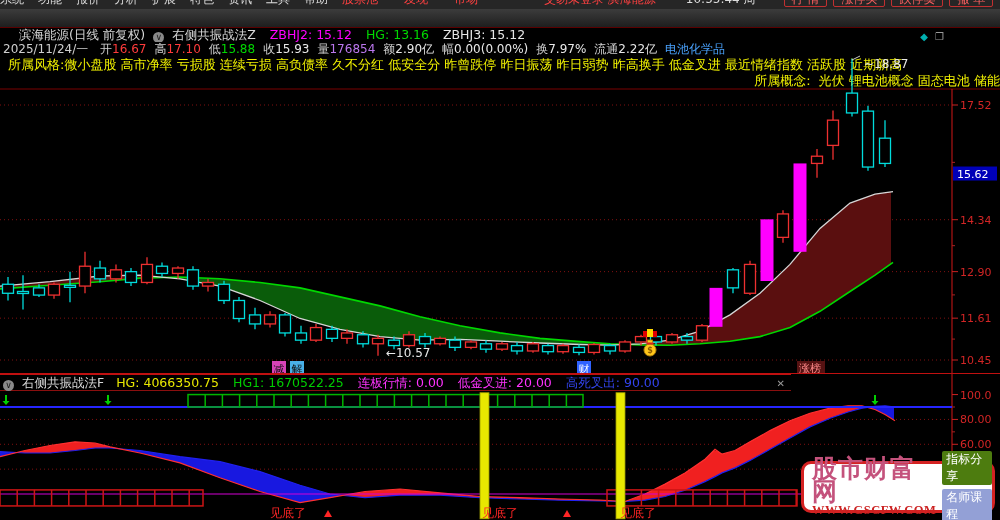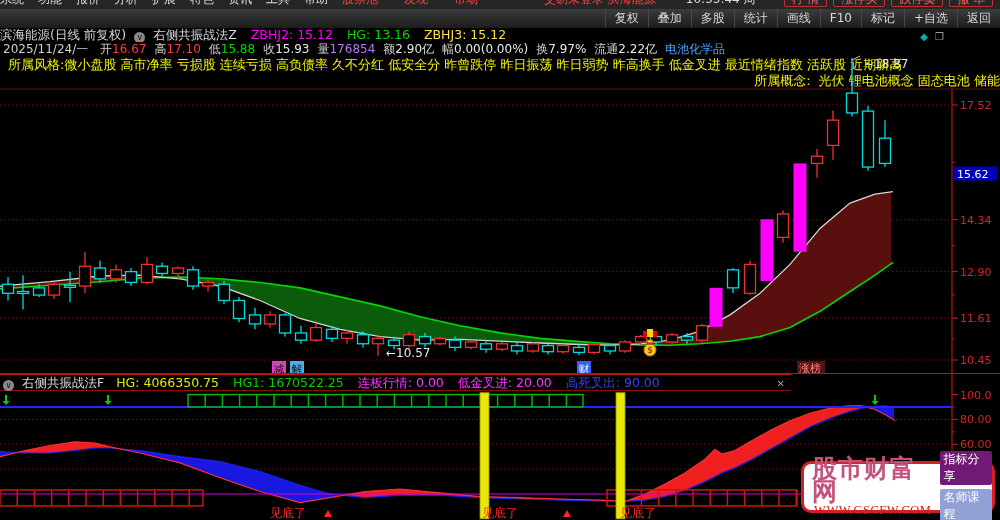--- a/index.html
+++ b/index.html
@@ -34,52 +34,41 @@
   .tag-row2{top:73px;height:15px;line-height:15px;font-size:13px;color:#f2f200;text-align:right;}
   .win-ico{position:absolute;top:2px;font-size:10px;color:#9a9a9a;}
   
   .sub-header{position:absolute;left:0;top:374px;width:791px;height:15px;line-height:15px;font-size:12.5px;color:#d8d8d8;background:#000;border-top:1px solid #c01010;border-bottom:1px solid #8a0f0f;white-space:nowrap;}
   .close-ico{position:absolute;right:6px;top:1px;color:#999;font-size:10px;}
   svg{position:absolute;left:0;top:0;}
   
   .watermark{position:absolute;left:801px;top:461px;width:194px;height:52px;background:#fff;border:3px solid #d42222;border-radius:10px;display:flex;align-items:center;padding:0 0 0 8px;box-sizing:border-box;z-index:6;}
   .wm-left{display:flex;flex-direction:column;align-items:center;}
   .wm-title{font-size:25px;font-weight:bold;color:#c4527c;letter-spacing:1px;line-height:23px;}
-  .wm-url{font-family:"Liberation Serif",serif;font-size:12.5px;font-weight:normal;color:#cc2222;letter-spacing:.5px;line-height:14px;}
+  .wm-url{font-family:"Liberation Serif",serif;font-size:12.5px;font-weight:bold;color:#cc2222;letter-spacing:.5px;line-height:14px;}
   .wm-right{display:flex;flex-direction:column;margin-left:6px;gap:4px;}
   .wm-badge{font-size:12px;color:#fff;padding:0px 4px;line-height:17px;border-radius:2px;}
 </style>
 </head>
 <body>
 
 <div id="app">
 
   <div class="menu-strip">
     <div class="menu-inner" id="menu-inner"><span class="menu-item">系统</span><span class="menu-item">功能</span><span class="menu-item">报价</span><span class="menu-item">分析</span><span class="menu-item">扩展</span><span class="menu-item">特色</span><span class="menu-item">资讯</span><span class="menu-item">工具</span><span class="menu-item">帮助</span><span class="menu-hot">股票池</span><span class="menu-hot">发现</span><span class="menu-hot">市场</span><span class="menu-session">交易未登录 滨海能源</span><span class="menu-clock">10:55:44 周一</span><span class="trade-btn">行 情</span><span class="trade-btn">涨停买</span><span class="trade-btn">跌停卖</span><span class="trade-btn">撤 单</span></div>
   </div>
 
   <div class="toolbar">
-    <div class="tb-right" id="tb-right">
-        <span class="tb-btn">复权</span>
-        <span class="tb-btn">叠加</span>
-        <span class="tb-btn">多股</span>
-        <span class="tb-btn">统计</span>
-        <span class="tb-btn">画线</span>
-        <span class="tb-btn">F10</span>
-        <span class="tb-btn">标记</span>
-        <span class="tb-btn">+自选</span>
-        <span class="tb-btn">返回</span>
-      </div>
   </div>
 
   <div class="hrow stock-row">
-    <span style="margin-left:0;">滨海能源(日线 前复权)</span>
+    <span style="margin-left:19px;">滨海能源(日线 前复权)</span>
     <span class="circle-ico">∨</span>
     <span style="margin-right:10px;">右侧共振战法Z</span>
-    <span id="main-params"><span class="p-item" style="color: rgb(255, 0, 255);">ZBHJ2: 15.12</span><span class="p-item" style="color: rgb(0, 216, 0);">HG: 13.16</span><span class="p-item" style="color: #fde047;">ZBHJ3: 15.12</span></span>
+    <span id="main-params"><span class="p-item" style="color: rgb(255, 0, 255);">ZBHJ2: 15.12</span><span class="p-item" style="color: rgb(0, 216, 0);">HG: 13.16</span><span class="p-item" style="color: #e5e5e5;">ZBHJ3: 15.12</span></span>
     <span class="win-ico" style="right:72px;color:#00b0b0;">◆</span>
     <span class="win-ico" style="right:56px;">❐</span>
   </div>
 
   <div class="hrow quote-row">
     <span class="q-item" style="margin-left:3px;">2025/11/24/一</span>
     <span id="quote-fields"><span class="q-item"><span class="q-lab">开</span><span style="color: rgb(255, 59, 59);">16.67</span></span><span class="q-item"><span class="q-lab">高</span><span style="color: rgb(255, 59, 59);">17.10</span></span><span class="q-item"><span class="q-lab">低</span><span style="color: rgb(0, 216, 0);">15.88</span></span><span class="q-item"><span class="q-lab">收</span><span style="color: rgb(232, 232, 232);">15.93</span></span><span class="q-item"><span class="q-lab">量</span><span style="color: rgb(187, 119, 238);">176854</span></span><span class="q-item"><span class="q-lab">额</span><span style="color: rgb(232, 232, 232);">2.90亿</span></span><span class="q-item"><span class="q-lab">幅</span><span style="color: rgb(232, 232, 232);">0.00(0.00%)</span></span><span class="q-item"><span class="q-lab">换</span><span style="color: rgb(232, 232, 232);">7.97%</span></span><span class="q-item"><span class="q-lab">流通</span><span style="color: rgb(232, 232, 232);">2.22亿</span></span><span class="q-item"><span style="color: rgb(74, 163, 255);">电池化学品</span></span></span>
   </div>
 
   <div class="hrow tag-row">
@@ -340,18 +329,18 @@
     <span id="sub-params"><span class="p-item" style="color: rgb(232, 232, 0);">HG: 4066350.75</span><span class="p-item" style="color: rgb(0, 204, 0);">HG1: 1670522.25</span><span class="p-item" style="color: rgb(255, 51, 255);">连板行情: 0.00</span><span class="p-item" style="color: rgb(255, 51, 255);">低金叉进: 20.00</span><span class="p-item" style="color: rgb(51, 68, 238);">高死叉出: 90.00</span></span>
     <span class="close-ico">✕</span>
   </div>
 
   <div class="watermark">
     <div class="wm-left">
       <div class="wm-title">股市财富网</div>
       <div class="wm-url">WWW.GSCFW.COM</div>
     </div>
     <div class="wm-right" id="wm-badges">
-        <span class="wm-badge" style="background: #701a75;">指标分享</span>
+        <span class="wm-badge" style="background: #4d7c0f;">指标分享</span>
         <span class="wm-badge" style="background: rgb(147, 160, 214);">名师课程</span>
       </div>
   </div>
 
 </div>
 
 </body></html>

